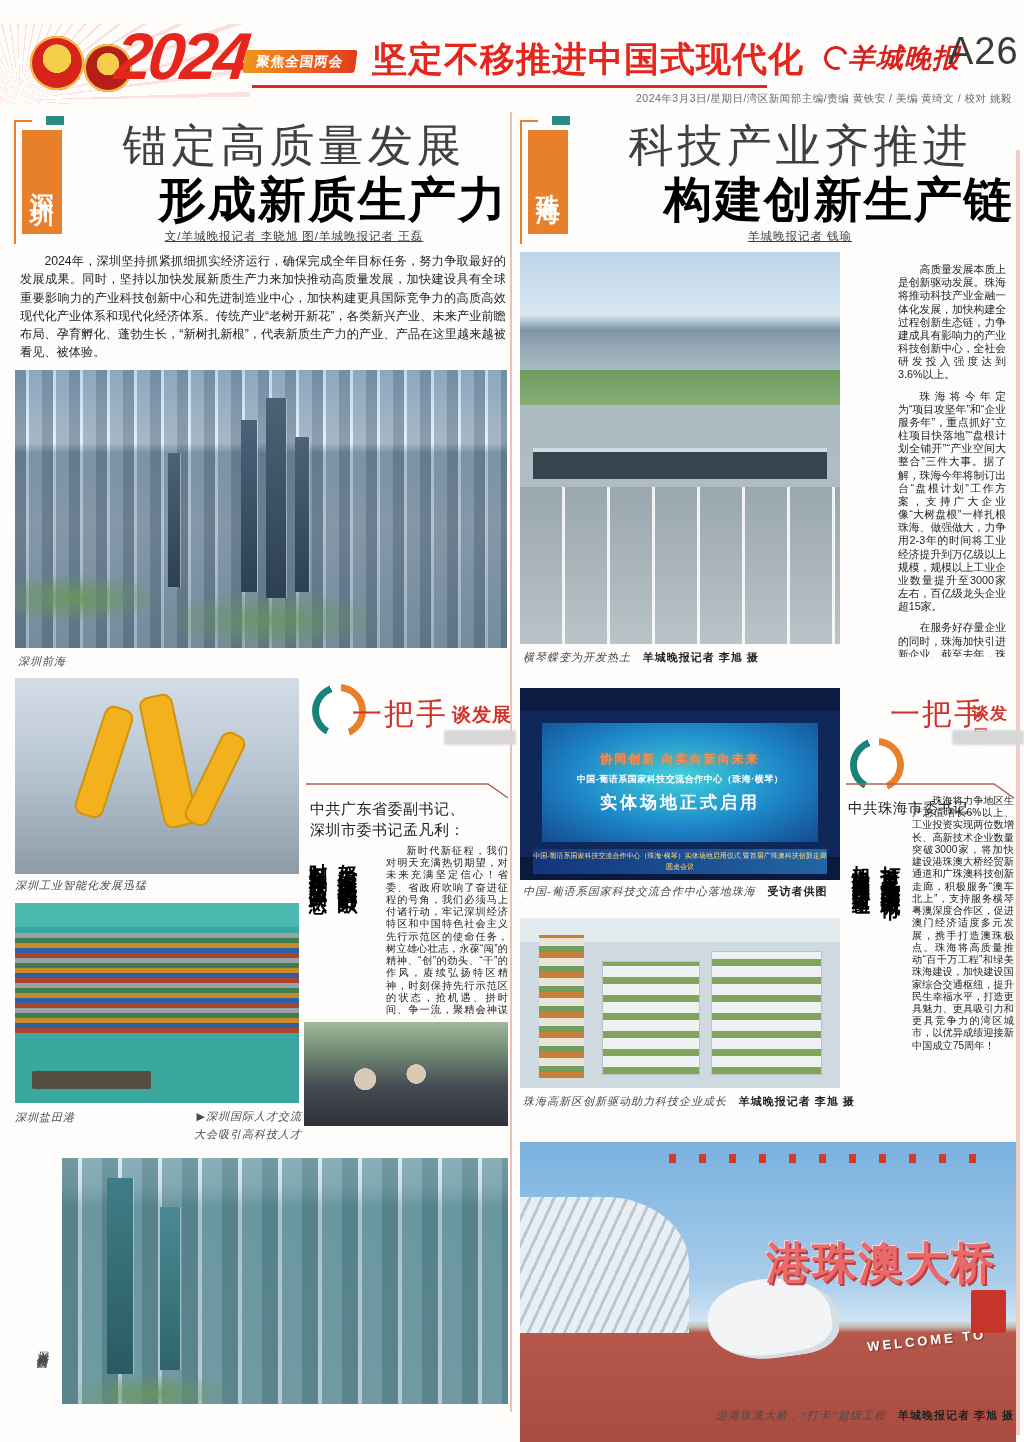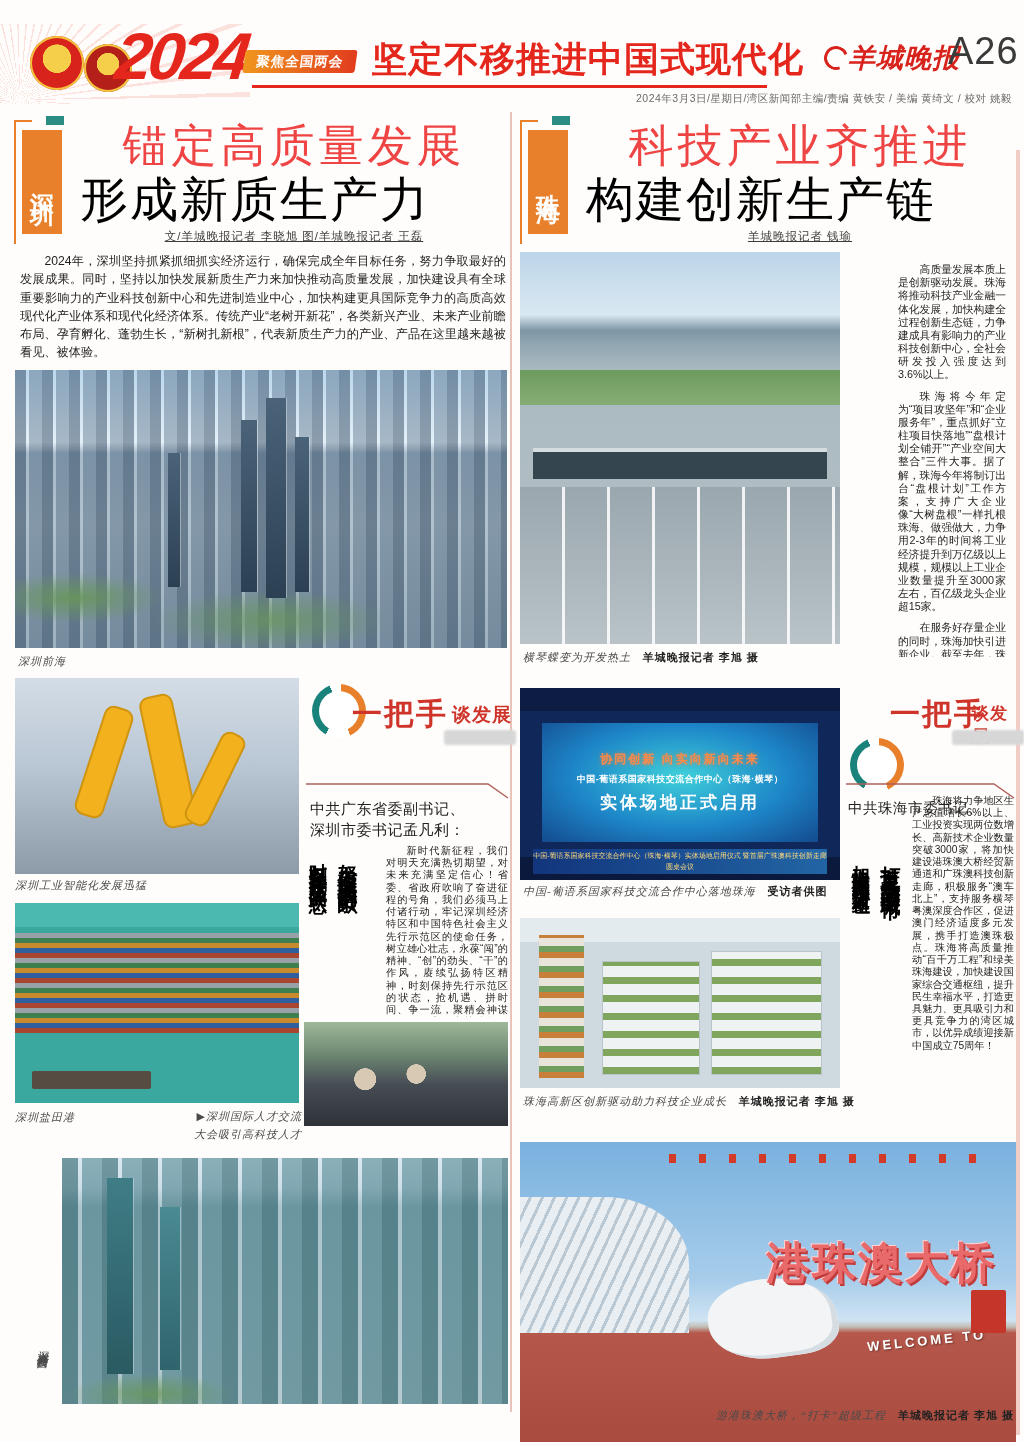--- a/index.html
+++ b/index.html
@@ -26,38 +26,38 @@
 
   
   .divider-v{left:510px;top:112px;width:2px;height:1300px;background:#e9c3ba;}
   .edge-strip{left:1016px;top:150px;width:4px;height:1285px;background:#f2cdc6;}
 
   .badge{width:40px;height:104px;background:#e8802b;display:flex;align-items:center;justify-content:center;}
   .badge .vtxt{writing-mode:vertical-rl;text-orientation:upright;color:#fff;font-size:24px;font-weight:700;letter-spacing:8px;}
   .badge::before{content:"";position:absolute;left:-8px;top:-10px;width:16px;height:122px;border-left:2px solid #e8802b;border-top:2px solid #e8802b;}
   .badge::after{content:"";position:absolute;left:24px;top:-14px;width:18px;height:9px;background:#2a8c82;}
 
-  .hl1{font-size:45px;font-weight:500;color:#ef4444;letter-spacing:4px;text-align:center;white-space:nowrap;}
-  .hl2{font-size:48px;font-weight:400;color:#000;letter-spacing:2px;text-align:left;white-space:nowrap;}
+  .hl1{font-size:45px;font-weight:500;color:#404040;letter-spacing:4px;text-align:center;white-space:nowrap;}
+  .hl2{font-size:48px;font-weight:700;color:#000;letter-spacing:2px;text-align:right;white-space:nowrap;}
   .byline{font-size:11.5px;color:#3d3d3d;text-align:center;letter-spacing:1px;text-decoration:underline;}
 
   .body-text{font-size:12.2px;line-height:1.5;text-align:justify;color:#1e1e1e;}
   .body-text p{margin:0;text-indent:2em;}
   .dense{font-size:10.8px;line-height:1.22;text-align:justify;color:#1e1e1e;overflow:hidden;}
   .dense p{margin:8px;text-indent:2em;}
 
   .cap{font-family:"Liberation Serif","DejaVu Serif",serif;font-style:italic;font-size:11px;color:#4a4a4a;letter-spacing:1px;}
   .cap .credit{font-family:"Liberation Sans","DejaVu Sans",sans-serif;font-style:normal;font-weight:700;color:#222;margin-left:8px;}
   .vcap{writing-mode:vertical-rl;text-orientation:upright;}
 
   
   .llogo-ring{width:54px;height:54px;border-radius:50%;position:relative;
       background:conic-gradient(from 210deg,#19837b 0 130deg,#fff 130deg 155deg,#e8802b 155deg 305deg,#fff 305deg 360deg);}
   .llogo-ring::after{content:"";position:absolute;inset:7px;background:#fff;border-radius:50%;}
-  .llogo-main{font-size:30px;font-weight:700;color:#cf342b;letter-spacing:2px;}
+  .llogo-main{font-size:30px;font-weight:400;color:#cf342b;letter-spacing:2px;}
   .llogo-sub{font-size:19px;font-weight:900;color:#cf342b;letter-spacing:1px;}
   .smudge{width:72px;height:15px;background:#d7d7d7;border-radius:3px;filter:blur(1px);}
   .ldiv{stroke:#b0605a;stroke-width:1.5;fill:none;}
   .speaker{font-size:15px;color:#222;line-height:1.4;letter-spacing:.5px;}
   .vheads{writing-mode:vertical-rl;text-orientation:upright;font-weight:900;color:#000;font-size:20px;letter-spacing:3px;}
   .vheads div{line-height:30px;}
   .leader-body{font-size:10.2px;line-height:1.2;text-align:justify;color:#1e1e1e;overflow:hidden;}
   .leader-body p{margin:0;text-indent:2em;}
 
   

